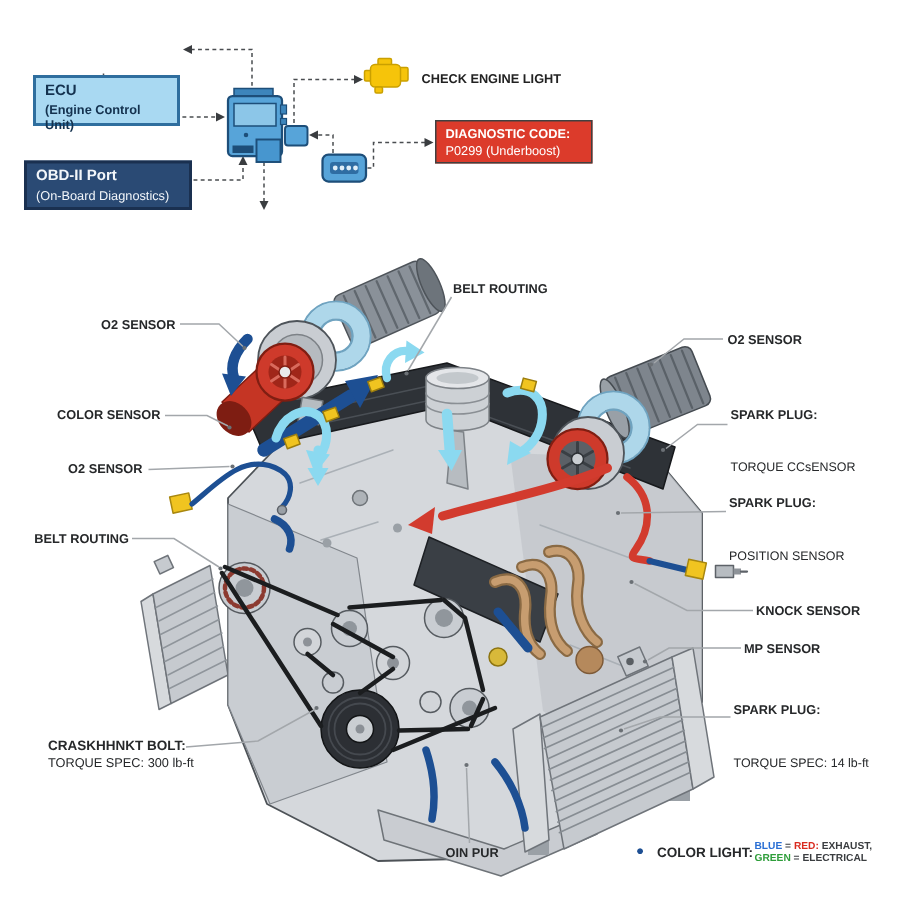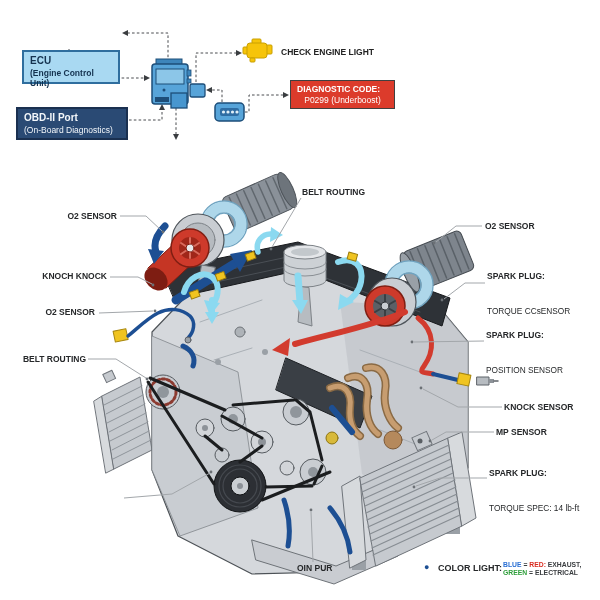--- a/index.html
+++ b/index.html
@@ -10,21 +10,21 @@
   
   .box{position:absolute;box-sizing:border-box;padding:3px 6px;line-height:1.25;}
   .box-ecu{left:22px;top:14px;width:98px;height:34px;background:#a9d9f2;border:2px solid #2f6e9e;color:#14324f;margin-top:36px;}
   .box-ecu .t1{font-size:10px;font-weight:700;}
   .box-ecu .t2{font-size:8.5px;font-weight:600;}
   .box-obd{left:16px;top:107px;width:112px;height:33px;background:#2a4a74;border:2px solid #1a3050;color:#f2f6fa;}
   .box-obd .t1{font-size:10px;font-weight:700;}
   .box-obd .t2{font-size:8.5px;font-weight:500;}
   .box-diag{left:290px;top:80px;width:105px;height:29px;background:#dc3b2b;border:1px solid #404040;color:#ffffff;}
   .box-diag .t1{font-size:8.5px;font-weight:700;}
-  .box-diag .t2{font-size:8.5px;font-weight:500;text-align:center;}
+  .box-diag .t2{font-size:8.5px;font-weight:500;}
   .flow-label{font-size:8.5px;font-weight:700;color:#222;}
   
   .lbl{font-size:8.5px;font-weight:600;color:#26282a;line-height:1.2;letter-spacing:0px;}
   .lbl-r{text-align:right;}
   .lbl .b{font-weight:800;}
   .lbl .s{font-weight:500;font-size:8.3px;margin-top:26px;}
   .crank .l1{font-size:9px;font-weight:800;}
   .crank .l2{font-size:8.5px;font-weight:500;}
   
   .cc-bullet{font-size:9px;color:#1d4f93;}
@@ -358,23 +358,27 @@
     <div class="t2">(On-Board Diagnostics)</div>
   </div>
   <div class="box box-diag">
     <div class="t1">DIAGNOSTIC CODE:</div>
     <div class="t2">P0299 (Underboost)</div>
   </div>
   <div class="abs flow-label" style="left:281px;top:47px;">CHECK ENGINE LIGHT</div>
 
   <div class="abs lbl" style="left:302px;top:187px;font-weight:700;">BELT ROUTING</div>
   <div class="abs lbl lbl-r" style="right:483px;top:211px;">O2 SENSOR</div>
-  <div class="abs lbl lbl-r" style="right:493px;top:271px;">KNOCH KNOCK</div>
+  <div class="abs lbl lbl-r" style="right:493px;top:271px;">COLOR SENSOR</div>
   <div class="abs lbl lbl-r" style="right:505px;top:307px;">O2 SENSOR</div>
   <div class="abs lbl lbl-r" style="right:514px;top:354px;">BELT ROUTING</div>
+  <div class="abs lbl crank" style="left:32px;top:492px;">
+    <div class="l1">CRASKHHNKT BOLT:</div>
+    <div class="l2">TORQUE SPEC: 300 lb-ft</div>
+  </div>
   <div class="abs lbl" style="left:485px;top:221px;">O2 SENSOR</div>
   <div class="abs lbl" style="left:487px;top:271px;">
     <div>SPARK PLUG:</div>
     <div class="s">TORQUE CCsENSOR</div>
   </div>
   <div class="abs lbl" style="left:486px;top:330px;">
     <div>SPARK PLUG:</div>
     <div class="s">POSITION SENSOR</div>
   </div>
   <div class="abs lbl" style="left:504px;top:402px;">KNOCK SENSOR</div>

